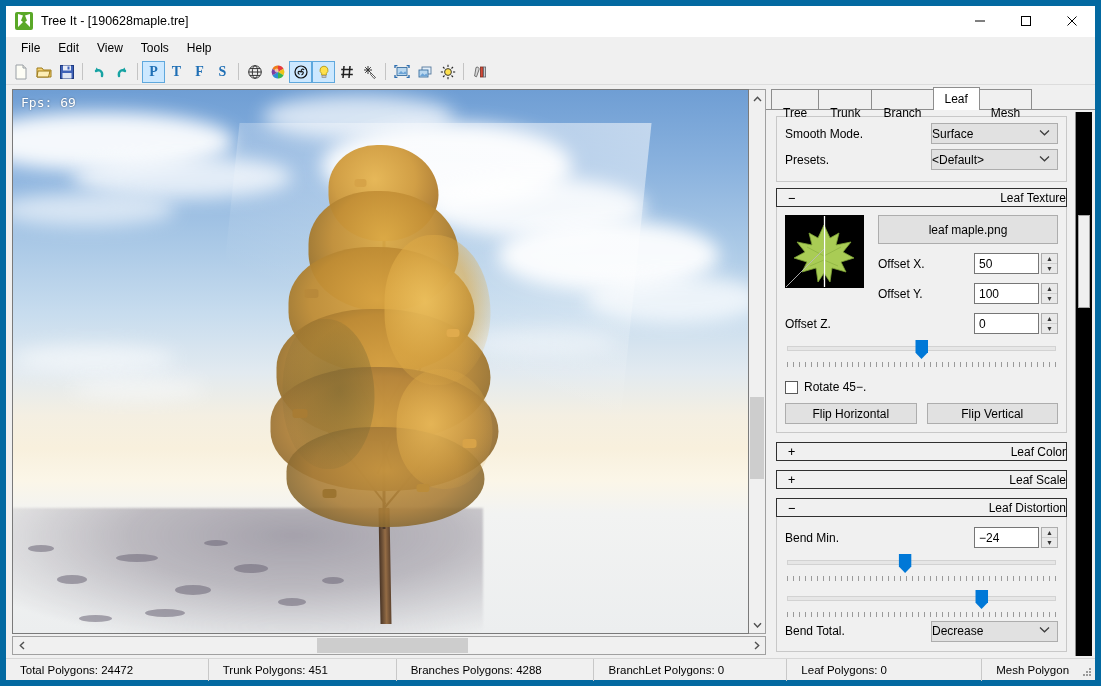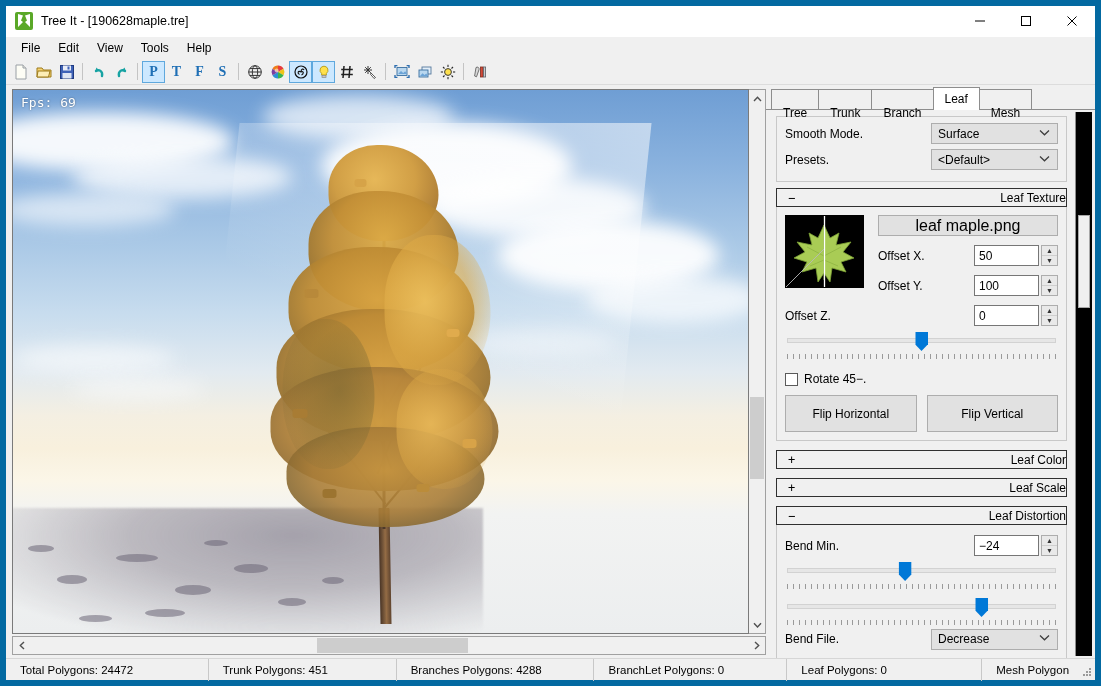--- a/index.html
+++ b/index.html
@@ -230,21 +230,21 @@
   .row {
     display: flex; align-items: center;
     height: 23px; margin-bottom: 3px;
   }
   .row-label { font-size: 12px; color: #000; flex: 1; }
   .combo {
     width: 127px; height: 21px;
     background: #e1e1e1;
     border: 1px solid #adadad;
     display: flex; align-items: center;
-    padding-left: 6px; font-size: 12px; color: #000;
+    font-size: 12px; color: #000;
     position: relative;
   }
   .combo .chev {
     position: absolute; right: 7px; top: 50%;
     transform: translateY(-55%);
     color: #3c3c3c; font-size: 9px;
   }
   .section-hdr {
     height: 19px;
     border: 1px solid #303030;
@@ -263,23 +263,23 @@
 
   .tex-row { display: flex; }
   .tex-thumb {
     width: 79px; height: 73px; flex: none;
     background: #000000;
     position: relative; overflow: hidden;
     border: 1px solid #000;
   }
   .tex-right { flex: 1; margin-left: 14px; display: flex; flex-direction: column; }
   .file-btn {
-    height: 21px; background: #e1e1e1; border: 1px solid #adadad;
+    height: 29px; background: #e1e1e1; border: 1px solid #adadad;
     display: flex; align-items: center; justify-content: center;
-    font-size: 16px; color: #000;
+    font-size: 12px; color: #000;
   }
   .num-row { display: flex; align-items: center; margin-top: 9px; }
   .num-label { font-size: 12px; flex: 1; color: #000; }
   .spin-wrap { display: flex; }
   .num-input {
     width: 65px; height: 21px; background: #fff;
     border: 1px solid #767676;
     font-size: 12px; padding: 0 4px; color: #000;
     display: flex; align-items: center;
     font-family: "Liberation Sans", sans-serif;
@@ -312,21 +312,21 @@
   }
   .slider-ticks i { width: 1px; height: 5px; background: #9a9a9a; display: block; }
 
   .chk-row { display: flex; align-items: center; margin-top: 10px; }
   .chkbox {
     width: 13px; height: 13px; border: 1px solid #5a5a5a; background: #fff;
     margin-right: 6px;
   }
   .flip-row { display: flex; gap: 10px; margin-top: 9px; }
   .flip-btn {
-    flex: 1; height: 37px; background: #e1e1e1; border: 1px solid #adadad;
+    flex: 1; height: 21px; background: #e1e1e1; border: 1px solid #adadad;
     display: flex; align-items: center; justify-content: center; font-size: 12px;
   }
 
   .panel-vscroll {
     width: 17px; min-width: 17px;
     background: #000000;
     border-left: 1px solid #8d8d8d;
     position: relative;
     margin: 2px 3px 2px 0;
   }
@@ -918,21 +918,21 @@
                   <i></i>
                   <i></i>
                   <i></i>
                   <i></i>
                   <i></i>
                   <i></i>
                 </div>
             </div>
 
             <div class="row" style="height:22px;margin-bottom:1px;">
-              <div class="row-label">Bend File.</div>
+              <div class="row-label">Bend Total.</div>
               <div class="combo">
                 <span>Decrease</span>
                 <span class="chev">
                   <svg width="11" height="7" viewBox="0 0 11 7">
                       <path d="M1 1l4.5 4.3L10 1" fill="none" stroke="#3c3c3c" stroke-width="1.2"></path>
                     </svg>
                 </span>
               </div>
             </div>
 

